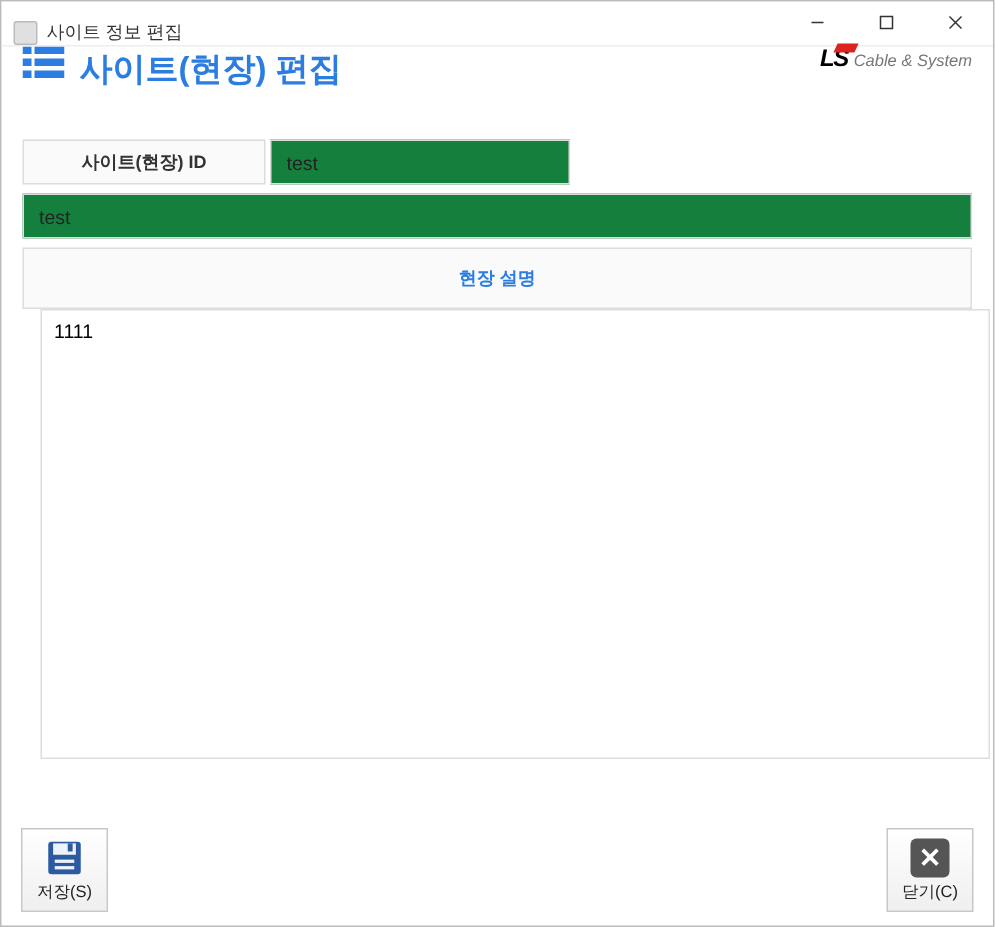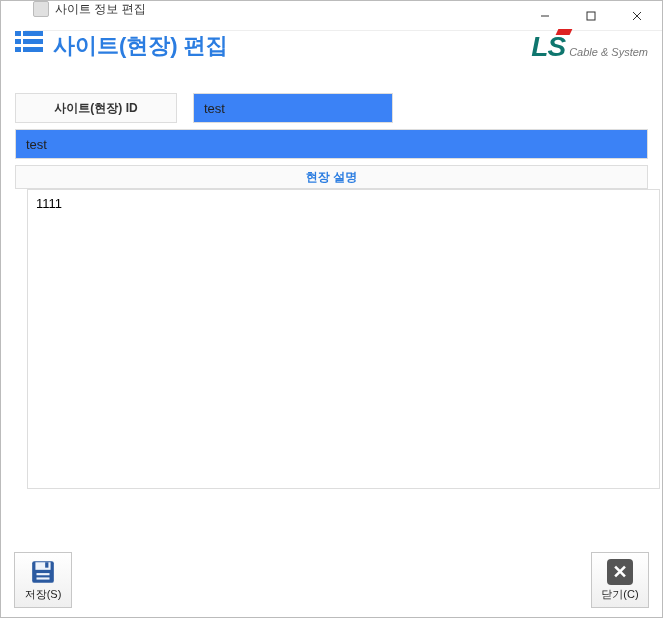--- a/index.html
+++ b/index.html
@@ -1,38 +1,38 @@
 <!DOCTYPE html>
 <html><head>
 <meta charset="utf-8">
 <style>
 * { box-sizing: border-box; margin: 0; padding: 0; }
 body { font-family: "Malgun Gothic", "Segoe UI", sans-serif; background: #fff; width: 663px; height: 618px; overflow: hidden; border: 1px solid #bbb; }
 
-.titlebar { height: 30px; display: flex; align-items: flex-start; padding: 0 2px 0 8px; background: #fff; border-bottom: 1px solid #eee; margin-left: 24px; }
+.titlebar { height: 30px; display: flex; align-items: flex-end; padding: 0 2px 0 8px; background: #fff; border-bottom: 1px solid #eee; }
 .titlebar .ticon { width: 16px; height: 16px; background: #e0e0e0; border: 1px solid #bbb; border-radius: 2px; margin-right: 6px; }
 .titlebar .ttitle { font-size: 12px; color: #333; flex: 1; }
 .winbtns { display: flex; }
 .winbtn { width: 46px; height: 30px; display: flex; align-items: center; justify-content: center; font-size: 14px; color: #333; cursor: pointer; }
 
 .headerbar { height: 56px; display: flex; align-items: flex-start; padding: 0 14px; }
 .hambicon { width: 28px; height: 22px; margin-right: 10px; }
 .headerbar .htitle { font-size: 22px; color: #2b7de1; font-weight: 600; flex: 1; }
 .logo { display: flex; align-items: baseline; gap: 4px; }
-.logo .ls1 { font-size: 28px; font-weight: 900; font-style: italic; color: #0f766e; letter-spacing: -1px; position: relative; }
+.logo .ls1 { font-size: 16px; font-weight: 900; font-style: italic; color: #000000; letter-spacing: -1px; position: relative; }
 .logo .ls1::after { content:""; position:absolute; top:-2px; right:-6px; width:14px; height:6px; background:#d22; transform:skewX(-25deg); }
 .logo .ls2 { font-size: 11px; color: #777; font-style: italic; }
 
 .formarea { padding: 6px 14px 0 14px; }
-.row { display: flex; gap: 16px; margin-bottom: 6px; }
+.row { display: flex; gap: 3px; margin-bottom: 6px; }
 .lab { width: 162px; height: 30px; border: 1px solid #ddd; background: #fafafa; display: flex; align-items: center; justify-content: center; font-size: 12px; font-weight: 700; color: #333; }
-.val { height: 30px; border: 1px solid #ddd; background: #3b82f6; padding: 0 10px; font-size: 13px; color: #222; flex: 1; }
+.val { height: 30px; border: 1px solid #ddd; background: #15803d; padding: 0 10px; font-size: 13px; color: #222; flex: 1; }
 .val.short { flex: 0 0 200px; }
 
-.sectlab { height: 24px; border: 1px solid #ddd; background: #fafafa; display: flex; align-items: center; justify-content: center; font-size: 12px; font-weight: 700; color: #2b7de1; margin-top: 6px; }
+.sectlab { height: 41px; border: 1px solid #ddd; background: #fafafa; display: flex; align-items: center; justify-content: center; font-size: 12px; font-weight: 700; color: #2b7de1; margin-top: 6px; }
 .bigarea { width: 100%; height: 300px; border: 1px solid #ddd; padding: 6px 8px; font-size: 13px; font-family: inherit; resize: none; outline: none; margin-left: 12px; }
 
 .footer { position: absolute; bottom: 10px; left: 0; right: 0; padding: 0 14px; display: flex; justify-content: space-between; }
 .fb { width: 58px; height: 56px; border: 1px solid #c7c7c7; background: linear-gradient(#fff,#efefef); cursor: pointer; display: flex; flex-direction: column; align-items: center; justify-content: center; gap: 2px; font-size: 11px; color: #222; }
 .fb svg, .fb .xicon { width: 26px; height: 26px; }
 .xicon { background: #555; color: #fff; display: flex; align-items: center; justify-content: center; font-weight: 900; font-size: 18px; border-radius: 4px; }
 </style>
 </head>
 <body>
 

